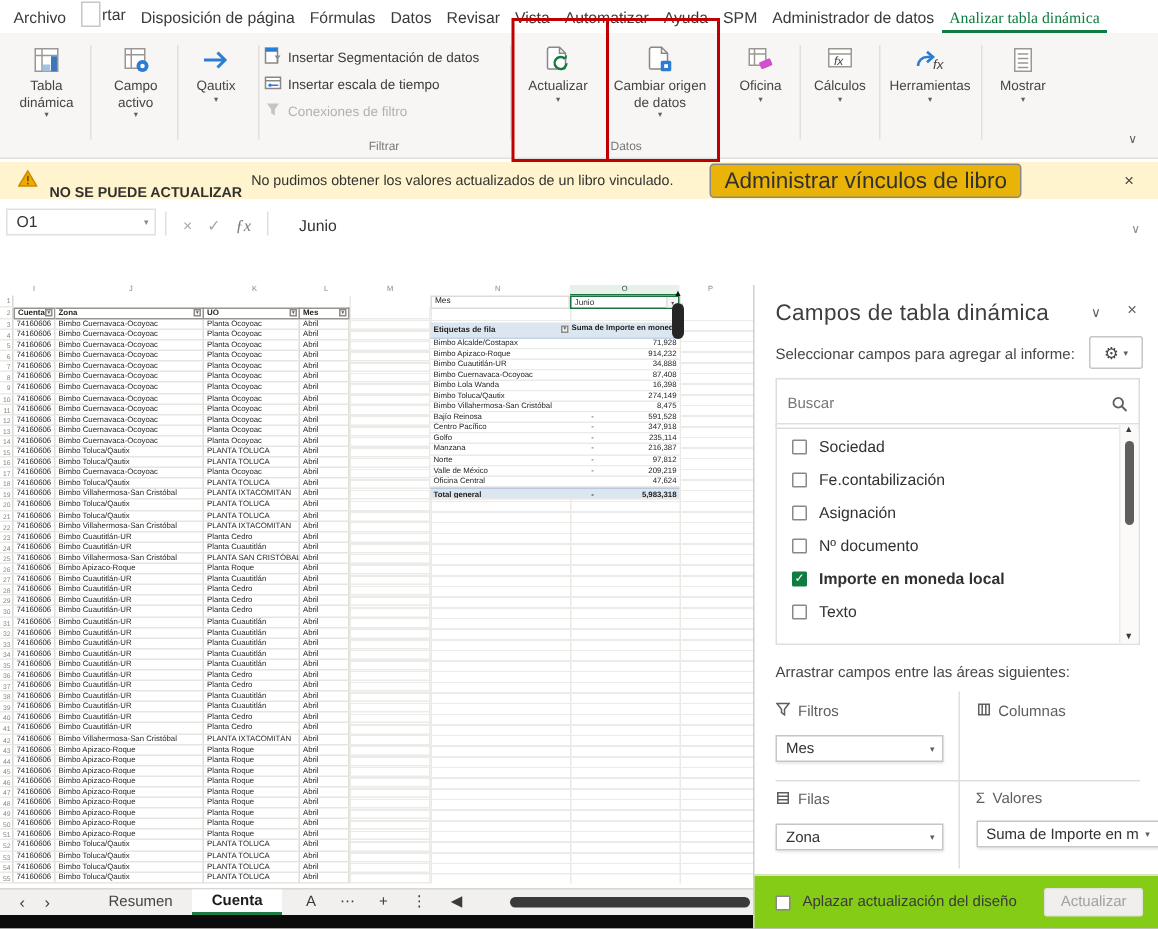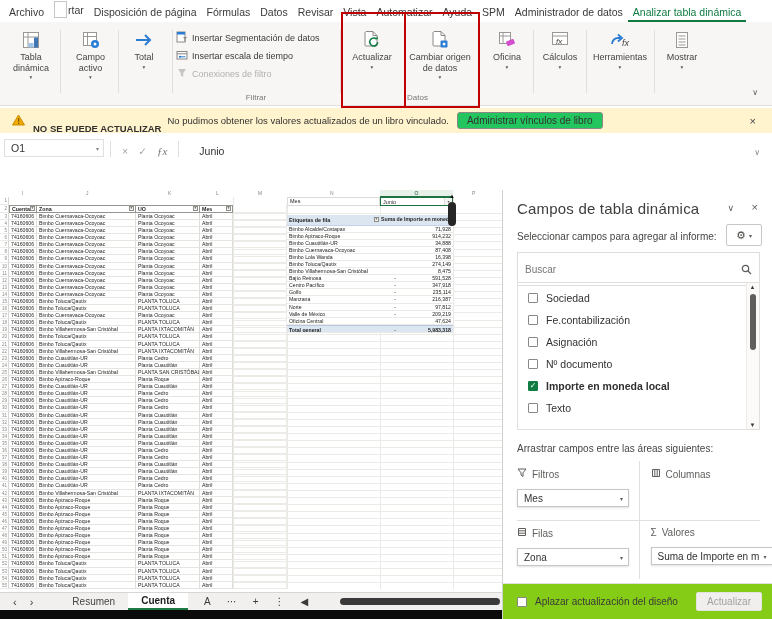--- a/index.html
+++ b/index.html
@@ -3,21 +3,21 @@
 <meta charset="utf-8">
 <style>
   html,body{margin:0;padding:0;background:#888;}
   .screen{position:relative;width:772px;height:619px;background:#fff;overflow:hidden;
     font-family:"Liberation Sans","DejaVu Sans",sans-serif;color:#323130;}
 
   
   .tabbar{position:absolute;left:0;top:0;width:100%;height:22px;background:#fff;
     display:flex;align-items:flex-end;padding-left:4px;box-sizing:border-box;}
   .rtab{font-size:10.5px;color:#3b3a39;padding:4px 5px;display:flex;align-items:center;white-space:nowrap;}
-  .rtab.active{color:#0f7b41;border-bottom:2.5px solid #0f7b41;padding-bottom:2px;}
+  .rtab.active{color:#0f7b41;border-bottom:2.5px solid #0f7b41;padding-bottom:2px;font-family:Liberation Serif, serif;}
   .cover{display:inline-block;width:11px;height:15px;background:#fff;border:1px solid #c8c6c4;margin-right:1px;}
 
   
   .ribbon{position:absolute;left:0;top:22px;width:100%;height:83px;background:#f7f6f4;border-bottom:1px solid #e1dfdd;}
   .bigbtn{position:absolute;top:3px;height:76px;display:flex;flex-direction:column;align-items:center;
     font-size:9px;color:#444;text-align:center;line-height:1.18;}
   .bigbtn .bicon{height:24px;display:flex;align-items:center;margin-top:3px;}
   .bigbtn .chev{font-size:5.5px;color:#605e5c;margin-top:1px;}
   #btn-pivot{left:3px;width:56px;} #btn-field{left:63px;width:55px;} #btn-group{left:121px;width:46px;}
   #btn-refresh{left:344px;width:56px;} #btn-source{left:406px;width:68px;}
@@ -31,21 +31,21 @@
   .ribchev{position:absolute;right:14px;bottom:8px;font-size:8px;color:#605e5c;}
   .redbox{position:absolute;border:2px solid #c00000;z-index:40;pointer-events:none;background:transparent;}
   #red1{left:341px;top:12px;width:61px;height:92px;}
   #red2{left:404px;top:12px;width:72px;height:92px;}
 
   
   .warnbar{position:absolute;left:0;top:108px;width:100%;height:25px;background:#fff4ce;
     display:flex;align-items:center;padding-left:12px;box-sizing:border-box;}
   .wtitle{font-weight:700;margin:16px 6px 0 8px;font-size:9.5px;color:#323130;}
   .wmsg{font-size:9.5px;color:#323130;}
-  .wbtn{margin-left:8px;font-size:10px;padding:2px 9px;background:#22c55e;border:1px solid #8a8886;border-radius:3px;color:#323130;}
+  .wbtn{margin-left:24px;font-size:15px;padding:2px 9px;background:#eab308;border:1px solid #8a8886;border-radius:3px;color:#323130;}
   .wclose{margin-left:auto;margin-right:16px;font-size:11px;color:#444;}
 
   
   .fbar{position:absolute;left:0;top:133px;width:100%;height:24px;background:#fff;display:flex;align-items:flex-end;}
   .namebox{margin-left:4px;width:100px;height:18px;border:1px solid #e1dfdd;display:flex;align-items:center;
     font-size:10.5px;color:#333;padding-left:6px;box-sizing:border-box;background:#fff;}
   .nchev{margin-left:auto;margin-right:4px;font-size:6px;color:#8a8886;}
   .fsep{width:1px;height:16px;background:#e1dfdd;margin:0 6px;}
   .ficon{font-size:10.5px;color:#a8a6a3;margin:0 5px;}
   .fx{font-family:"Liberation Serif","DejaVu Serif",serif;font-style:italic;color:#7a7875;font-size:11px;}
@@ -224,21 +224,21 @@
       <span>Campo activo</span>
       <span class="chev">▾</span>
     </div>
     <div class="bigbtn" id="btn-group">
       <span class="bicon">
         <svg width="20" height="16" viewBox="0 0 20 16">
             <path d="M2 8h13" stroke="#2b7cd3" stroke-width="2" fill="none"></path>
             <path d="M11 3l5 5-5 5" fill="none" stroke="#2b7cd3" stroke-width="2"></path>
           </svg>
       </span>
-      <span>Total</span>
+      <span>Qautix</span>
       <span class="chev">▾</span>
     </div>
 
     <div class="fitem" style="top:8px">
       <span><svg width="12" height="12" viewBox="0 0 12 12">
             <rect x="1" y="1" width="8" height="10" fill="#fff" stroke="#8a8886"></rect>
             <rect x="1" y="1" width="8" height="2.5" fill="#2b7cd3"></rect>
             <path d="M7 6h4L9.5 8v3l-1-.7V8z" fill="#8a8886"></path>
           </svg></span>
       <span>Insertar Segmentación de datos</span>

